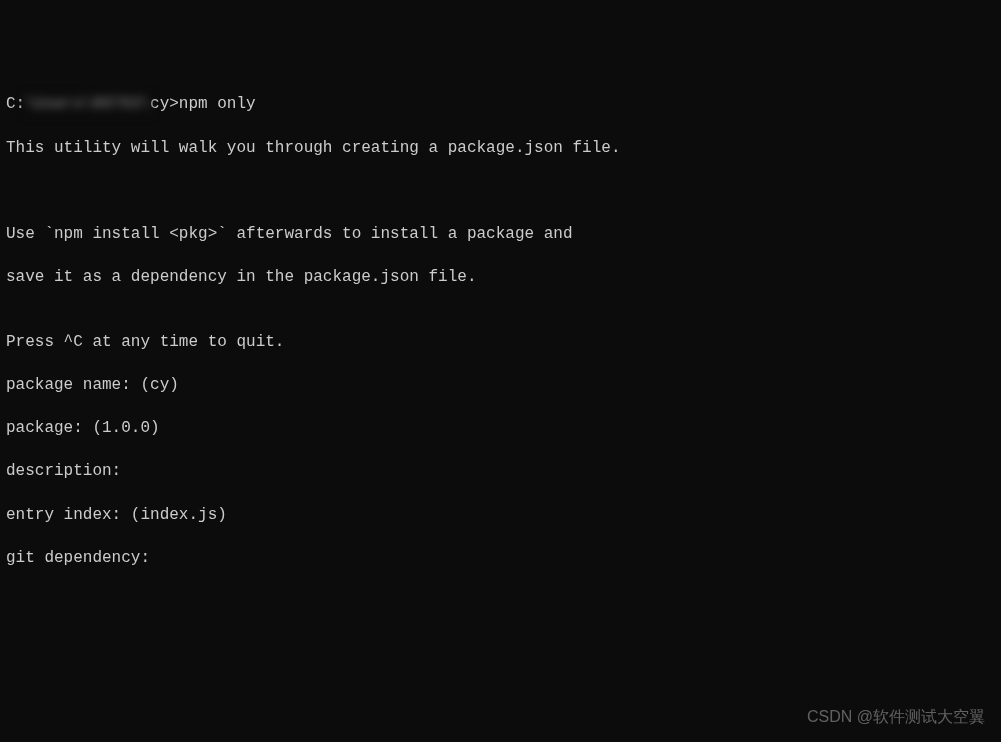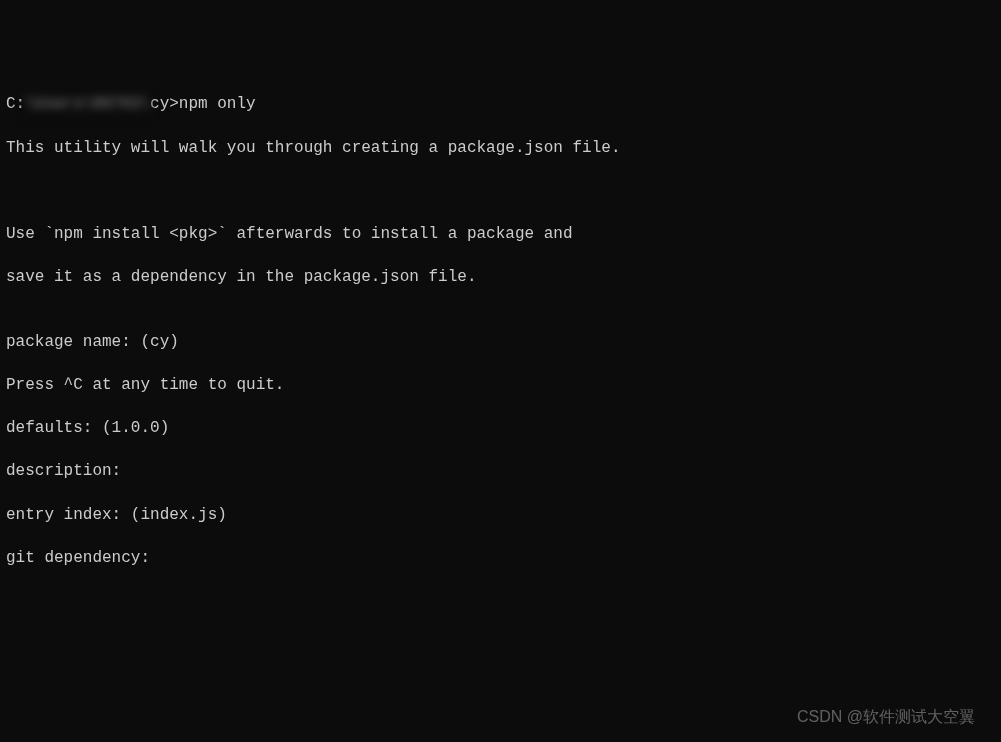--- a/index.html
+++ b/index.html
@@ -26,41 +26,41 @@
     .redacted {
       display: inline-block;
       background: #0c0c0c;
       filter: blur(4px);
       color: #888;
       vertical-align: baseline;
     }
     .watermark {
       position: absolute;
       bottom: 14px;
-      right: 26px;
+      right: 16px;
       color: rgba(200, 200, 200, 0.45);
       font-family: -apple-system, BlinkMacSystemFont, 'Segoe UI', sans-serif;
       font-size: 16px;
     }
   </style>
 </head>
 <body>
 
 
 
 <div><span class="terminal-line"><span>C:</span><span class="redacted">\Users\89703\</span><span>cy&gt;</span><span>npm only</span></span>
 <span class="terminal-line">This utility will walk you through creating a package.json file.</span>
 <span class="terminal-line"></span>
 <span class="terminal-line"></span>
 <span class="terminal-line">Use `npm install &lt;pkg&gt;` afterwards to install a package and</span>
 <span class="terminal-line">save it as a dependency in the package.json file.</span>
 <span class="terminal-line"></span>
+<span class="terminal-line">Press ^C at any time to quit.</span>
 <span class="terminal-line">package name: (cy)</span>
-<span class="terminal-line">Press ^C at any time to quit.</span>
-<span class="terminal-line">defaults: (1.0.0)</span>
+<span class="terminal-line">package: (1.0.0)</span>
 <span class="terminal-line">description:</span>
 <span class="terminal-line">entry index: (index.js)</span>
 <span class="terminal-line">git dependency:</span>
 
 
 
 
 <span class="terminal-line"></span>
 
 

